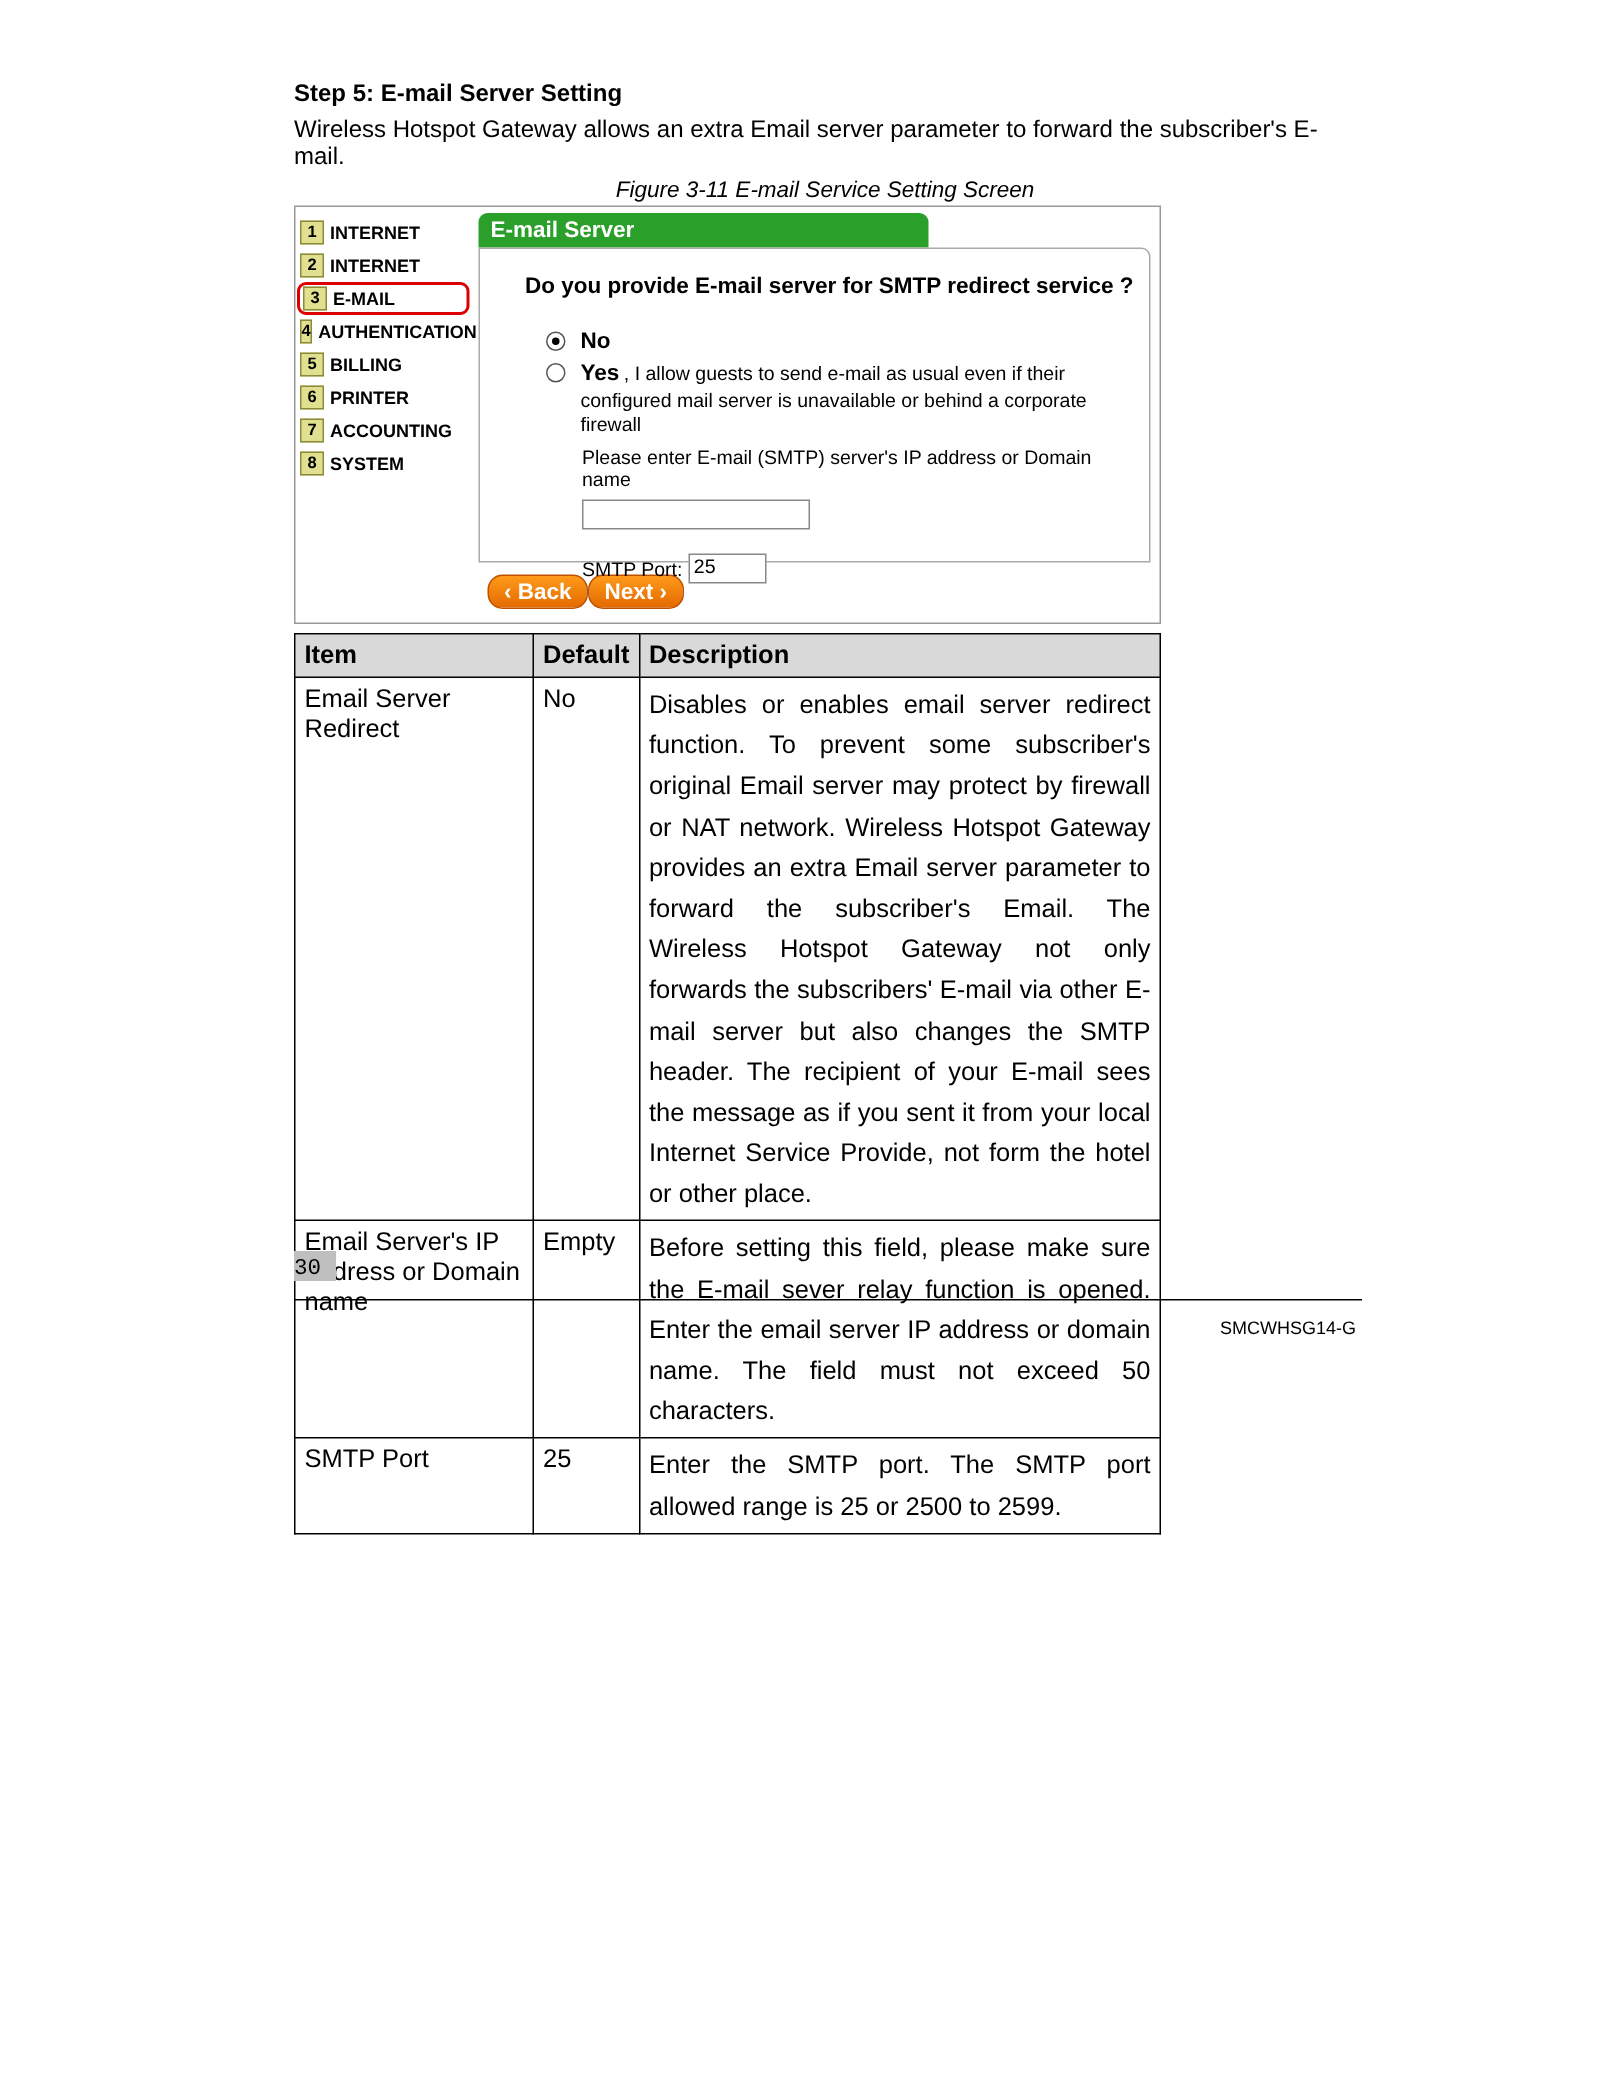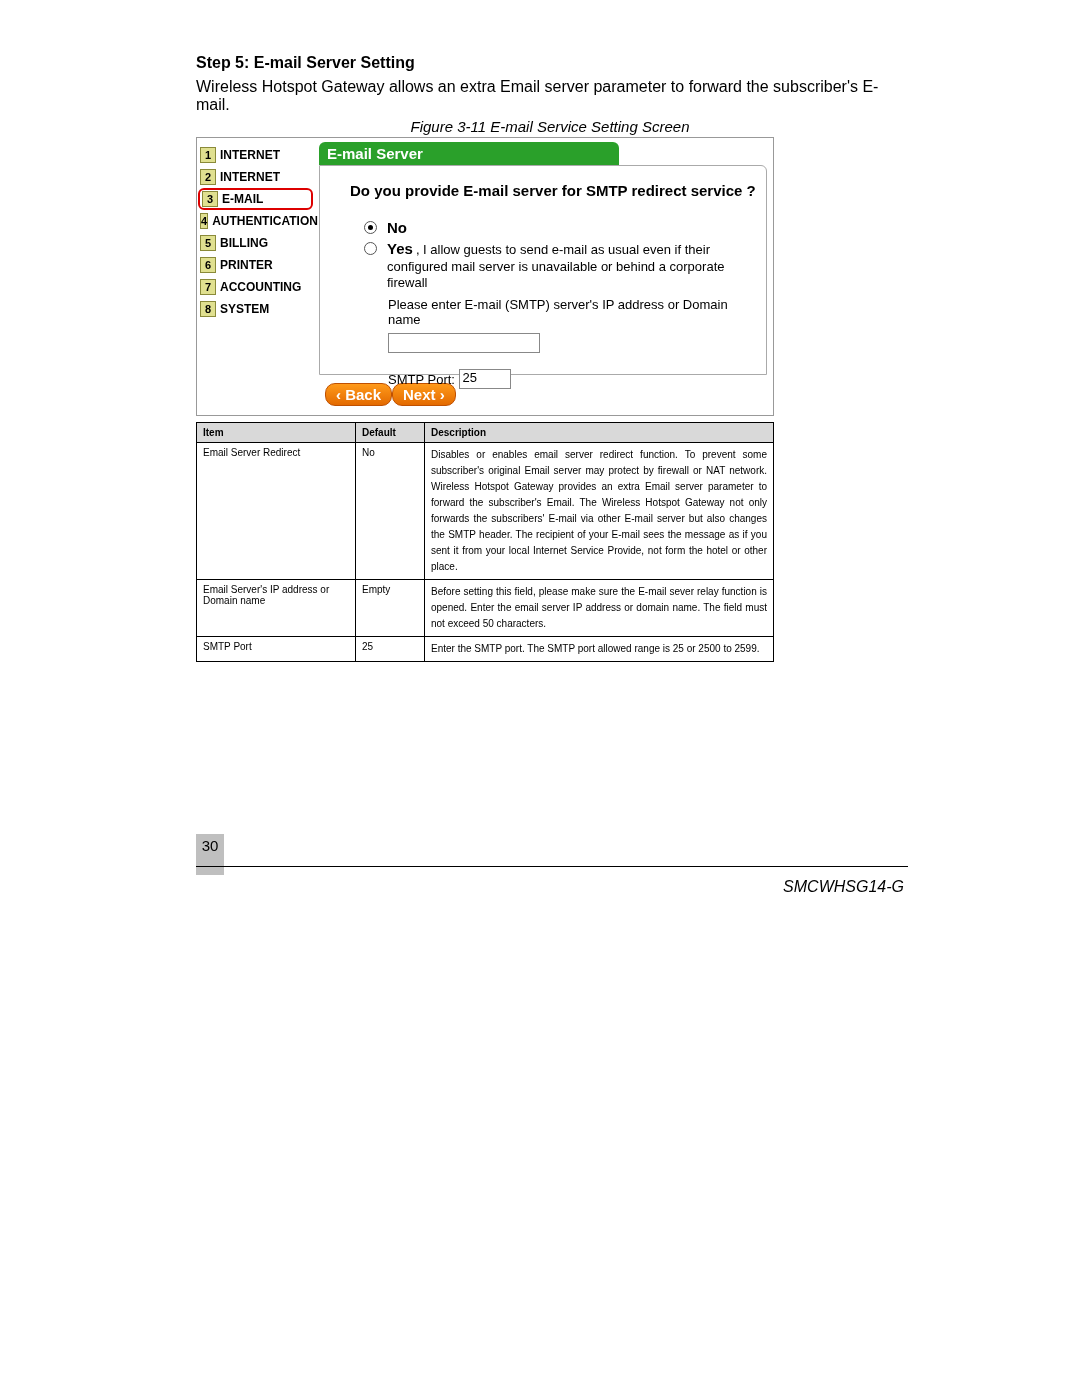--- a/index.html
+++ b/index.html
@@ -175,59 +175,59 @@
     color: #fff;
     font-weight: bold;
     padding: 2px 10px;
     border-radius: 10px;
     font-size: 15px;
   }
   table.spec {
     border-collapse: collapse;
     width: 578px;
     margin-top: 6px;
-    font-size: 10px;
+    font-size: 17px;
   }
   table.spec th, table.spec td {
     border: 1px solid #000;
     padding: 4px 6px;
     vertical-align: top;
     text-align: left;
   }
   table.spec th {
     background: #d9d9d9;
     font-weight: bold;
   }
   table.spec .c1 { width: 146px; }
   table.spec .c2 { width: 56px; }
   table.spec td.desc { text-align: justify; line-height: 1.6; }
   .page-num-box {
     position: absolute;
     left: 196px;
     top: 834px;
     background: #bfbfbf;
     width: 28px;
-    height: 41px;
-    text-align: center;
+    height: 20px;
+    text-align: left;
     font-size: 15px;
     line-height: 24px;
+    font-family: Liberation Mono, monospace;
   }
   .footer-line {
     position: absolute;
     left: 196px;
     top: 866px;
     width: 712px;
     border-top: 1px solid #000;
   }
   .footer-model {
     position: absolute;
     right: 176px;
     top: 878px;
-    font-style: italic;
-    font-size: 16px;
+    font-size: 12px;
   }
 </style>
 </head>
 <body>
 
 <div class="page">
   <div class="step-title">Step 5: E-mail Server Setting</div>
   <div class="intro">Wireless Hotspot Gateway allows an extra Email server parameter to forward the subscriber's E-mail.</div>
   <div class="figure-caption">Figure 3-11 E-mail Service Setting Screen</div>
 

